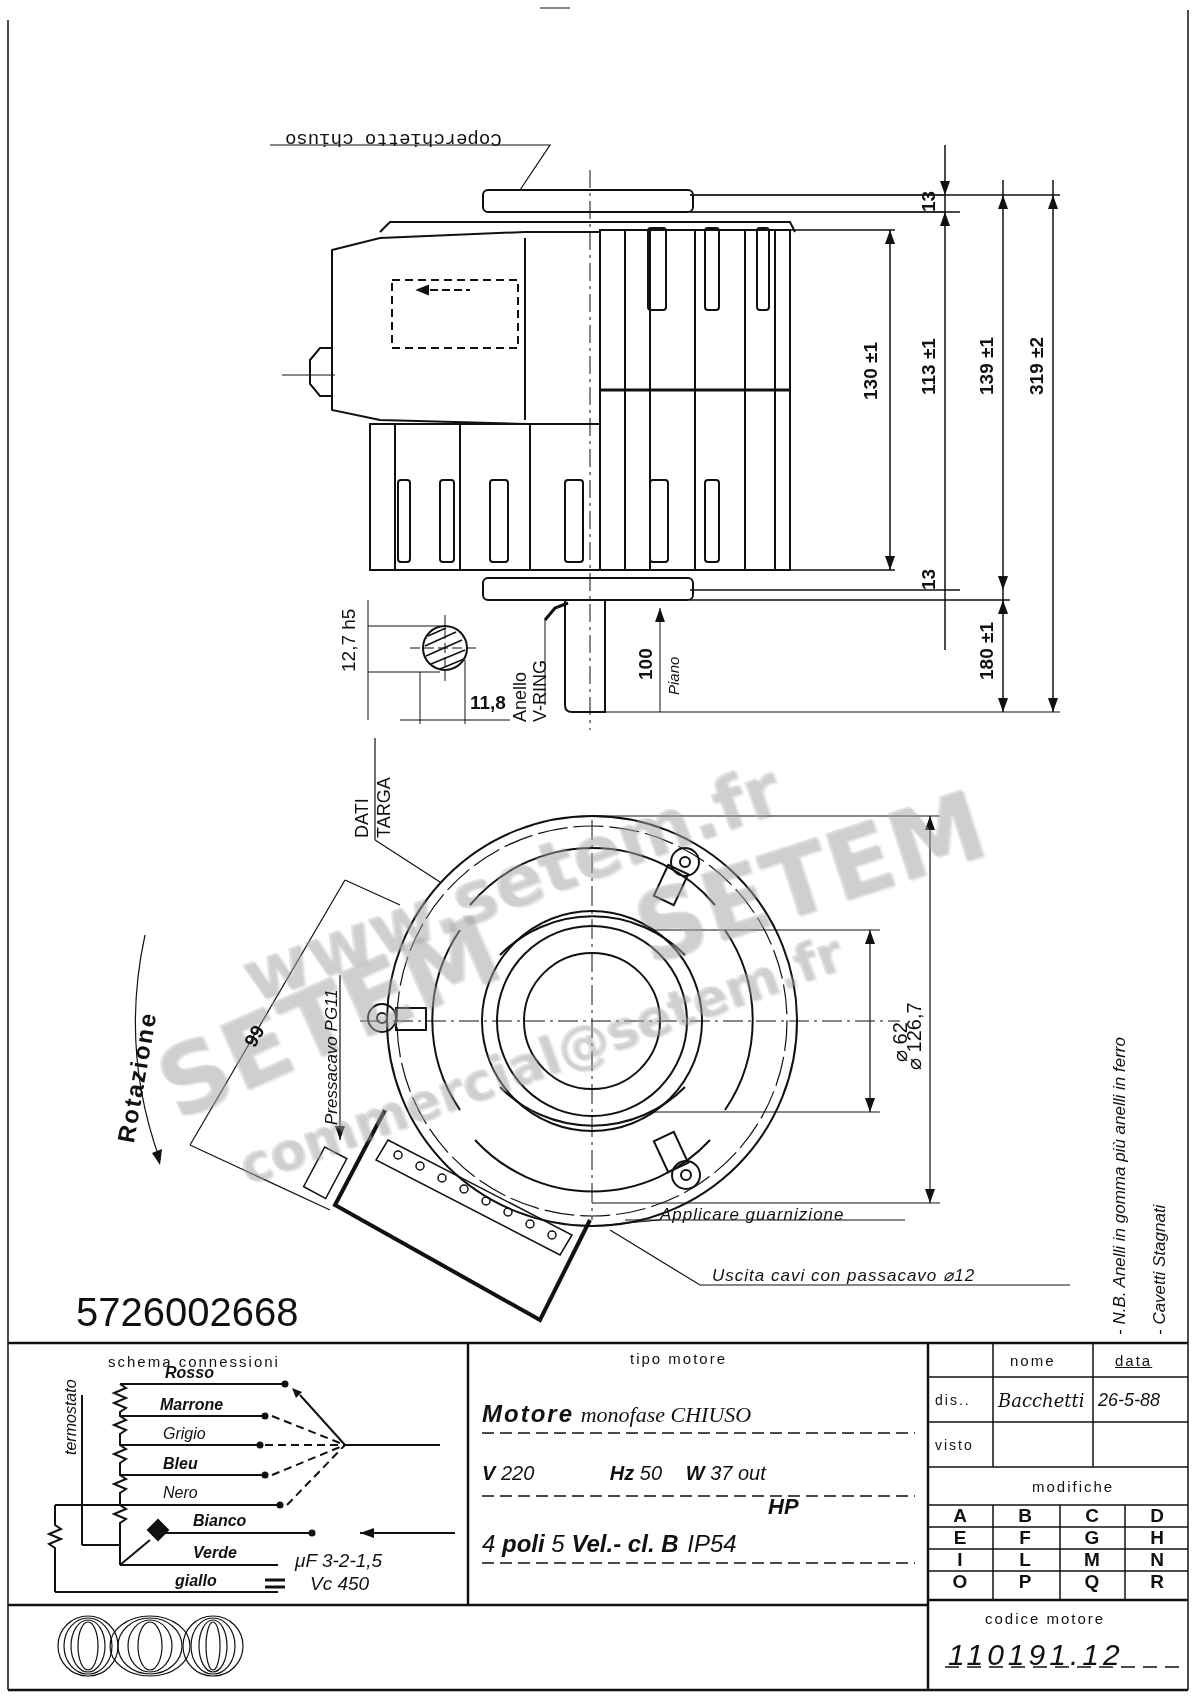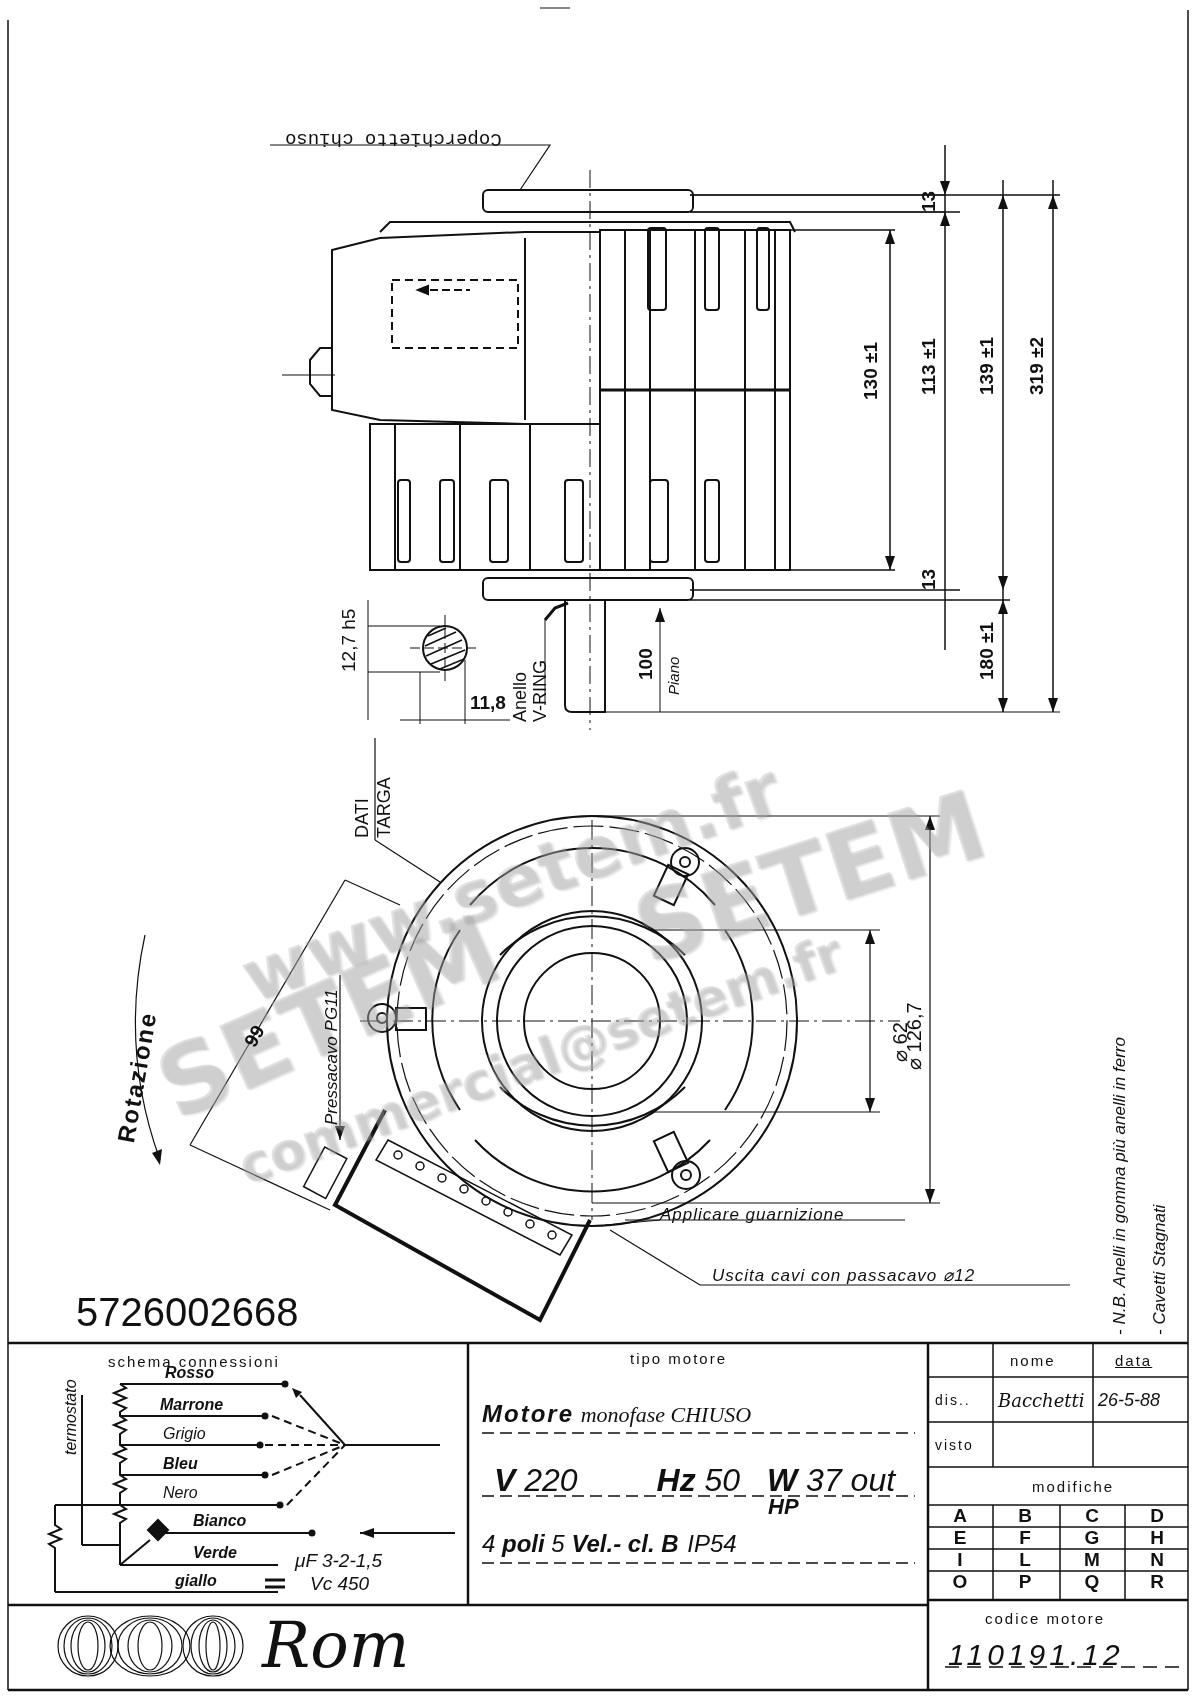--- a/index.html
+++ b/index.html
@@ -313,21 +313,21 @@
 <div class="abs ital bold" style="left:193px;top:1544px;font-size:16px;">Verde</div>
 <div class="abs ital bold" style="left:175px;top:1572px;font-size:16px;">giallo</div>
 <div class="abs ital" style="left:295px;top:1550px;font-size:19px;">μF  3-2-1,5</div>
 <div class="abs ital" style="left:310px;top:1573px;font-size:19px;">Vc  450</div>
 
 <div class="abs tb-label" style="left:630px;top:1350px;">tipo  motore</div>
 <div class="abs" style="left:482px;top:1400px;font-size:24px;">
   <span class="ital bold" style="letter-spacing:2px;">Motore</span>
   <span class="ital" style="font-family:Liberation Serif, serif;font-size:22px;">monofase  CHIUSO</span>
 </div>
-<div class="abs" style="left:482px;top:1462px;font-size:32px;width:430px;margin-left:12px;">
+<div class="abs" style="left:482px;top:1462px;font-size:20px;width:430px;">
   <span class="ital bold">V</span>
   <span class="ital" style="margin-right:70px;">220</span>
   <span class="ital bold">Hz</span>
   <span class="ital" style="margin-right:18px;">50</span>
   <span class="ital bold">W</span>
   <span class="ital">37 out</span>
 </div>
 <div class="abs ital bold" style="left:768px;top:1494px;font-size:22px;">HP</div>
 <div class="abs" style="left:482px;top:1530px;font-size:24px;">
   <span class="ital">4</span>
@@ -358,17 +358,16 @@
   <div class="grid-cell" style="left:993px;top:1549px;">L</div>
   <div class="grid-cell" style="left:1060px;top:1549px;">M</div>
   <div class="grid-cell" style="left:1125px;top:1549px;">N</div>
   <div class="grid-cell" style="left:928px;top:1571px;">O</div>
   <div class="grid-cell" style="left:993px;top:1571px;">P</div>
   <div class="grid-cell" style="left:1060px;top:1571px;">Q</div>
   <div class="grid-cell" style="left:1125px;top:1571px;">R</div>
 </div>
 
 <div class="abs" style="left:55px;top:1615px;width:190px;height:65px;"></div>
-<div class="abs ital" style="left:262px;top:1608px;font-size:64px;font-family:'DejaVu Serif',serif;">Rom</div>
 <div class="abs tb-label" style="left:985px;top:1610px;">codice  motore</div>
 <div class="abs ital" style="left:948px;top:1638px;font-size:30px;letter-spacing:4px;">110191.12</div>
 
 </div>
 
 </body></html>

